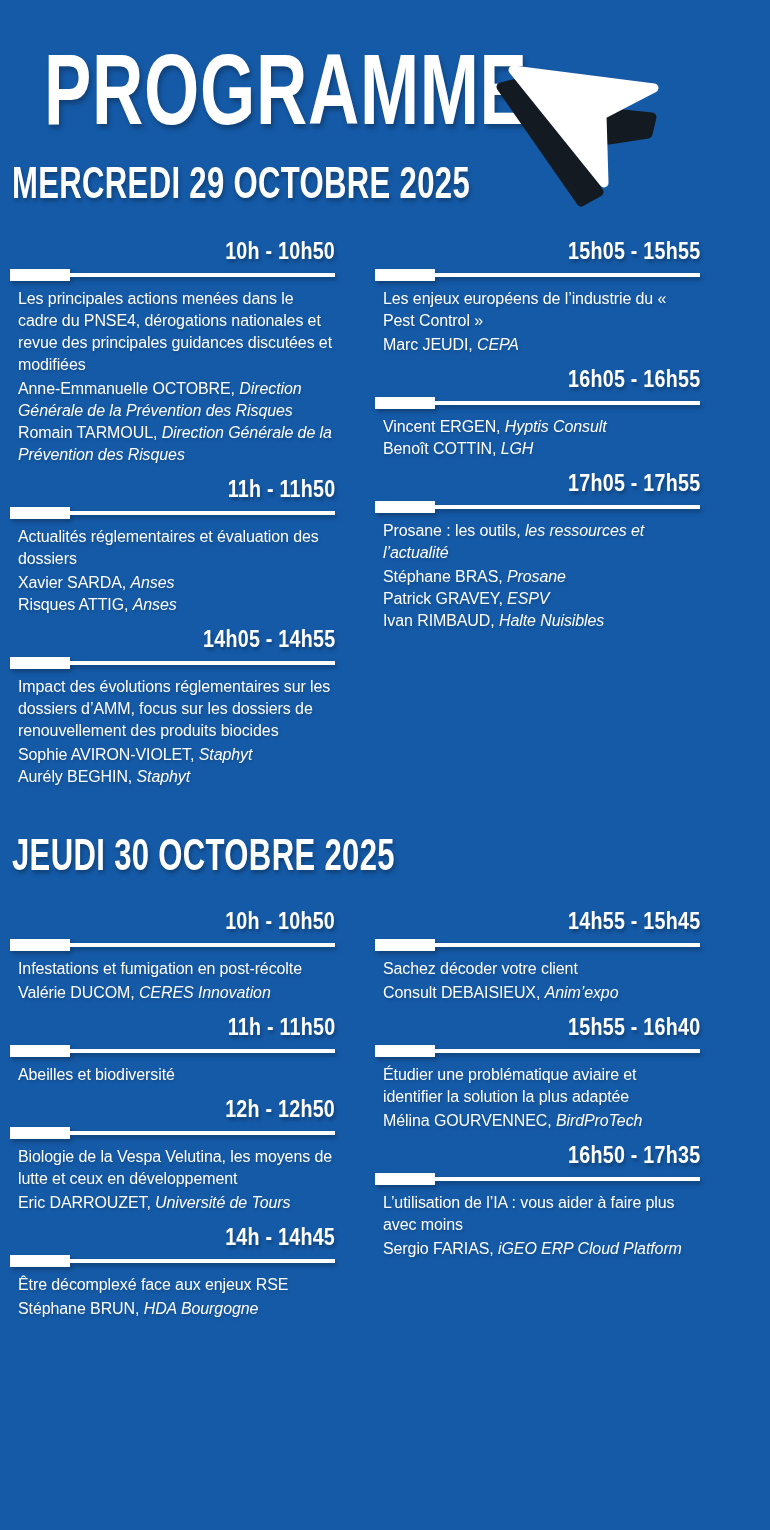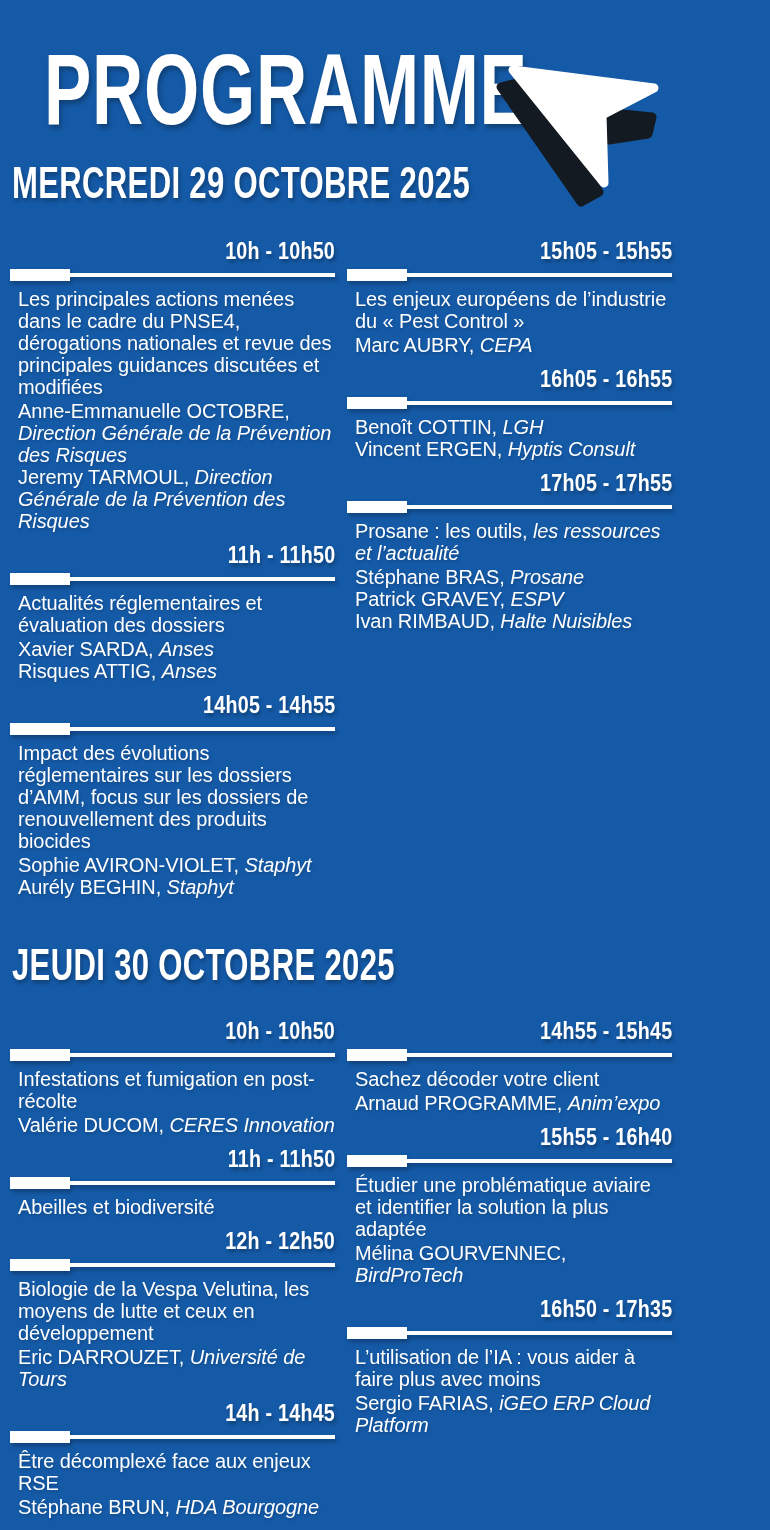--- a/index.html
+++ b/index.html
@@ -17,36 +17,36 @@
   }
   .plane{position:absolute;left:491px;top:56px;width:187px;height:163px;}
   .day-title{margin:14px 0 0;padding-left:12px;line-height:50px;height:50px;font-weight:700;}
   .day-title.second{margin-top:32px;}
   .day-title .tx{
     display:inline-block;font-size:45px;letter-spacing:.5px;
     transform:scaleX(.69);transform-origin:0 50%;white-space:nowrap;
     text-shadow:2px 3px 5px rgba(0,0,0,.3);
   }
   
-  .day-body{display:flex;gap:12px;margin:30px 0 0 10px;}
+  .day-body{display:flex;gap:40px;margin:30px 0 0 10px;}
   .day-body.second{margin-top:28px;}
   .col{width:325px;flex:none;}
   .session{margin-bottom:10px;}
   .time{text-align:right;line-height:26px;margin-bottom:2px;}
   .time .tx{
     display:inline-block;font-size:24px;font-weight:700;letter-spacing:.3px;
     transform:scaleX(.82);transform-origin:100% 50%;white-space:nowrap;
     text-shadow:2px 3px 4px rgba(0,0,0,.3);
   }
   .divider{position:relative;height:12px;margin:0 0 7px;
     filter:drop-shadow(2px 3px 2px rgba(0,0,0,.28));}
   .divider .tick{position:absolute;left:0;top:0;width:60px;height:12px;background:#fff;}
   .divider .line{position:absolute;left:58px;right:0;top:4px;height:4px;background:#fff;}
   .s-title,.speaker{
-    padding-left:8px;font-size:20px;line-height:22px;letter-spacing:-.1px;
+    padding-left:8px;font-size:16px;line-height:22px;letter-spacing:-.1px;
     text-shadow:1px 2px 3px rgba(0,0,0,.18);
   }
   .s-title{margin-bottom:2px;}
   .it{font-style:italic;}
 </style>
 </head>
 <body>
 
 <h1 class="programme"><span class="tx">PROGRAMME</span></h1>
 
@@ -66,21 +66,21 @@
 
     <section class="session">
       <div class="time"><span class="tx">10h - 10h50</span></div>
       <div class="divider">
           <span class="tick"></span>
           <span class="line"></span>
         </div>
       <div class="s-title"><span>Les principales actions menées dans le cadre du PNSE4, dérogations nationales et revue des principales guidances discutées et modifiées</span> <span class="it"></span></div>
       <div class="speakers">
         <div class="speaker"><span>Anne-Emmanuelle OCTOBRE,</span> <span class="it">Direction Générale de la Prévention des Risques</span></div>
-        <div class="speaker"><span>Jeremy TARMOUL,</span> <span class="it">Direction Générale de la Prévention des Risques</span></div>
+        <div class="speaker"><span>Romain TARMOUL,</span> <span class="it">Direction Générale de la Prévention des Risques</span></div>
       </div>
     </section>
 
     <section class="session">
       <div class="time"><span class="tx">11h - 11h50</span></div>
       <div class="divider">
           <span class="tick"></span>
           <span class="line"></span>
         </div>
       <div class="s-title"><span>Actualités réglementaires et évaluation des dossiers</span></div>
@@ -107,33 +107,33 @@
   <div class="col">
 
     <section class="session">
       <div class="time"><span class="tx">15h05 - 15h55</span></div>
       <div class="divider">
           <span class="tick"></span>
           <span class="line"></span>
         </div>
       <div class="s-title"><span>Les enjeux européens de l’industrie du « Pest Control »</span></div>
       <div class="speakers">
-        <div class="speaker"><span>Marc AUBRY,</span> <span class="it">CEPA</span></div>
+        <div class="speaker"><span>Marc JEUDI,</span> <span class="it">CEPA</span></div>
       </div>
     </section>
 
     <section class="session">
       <div class="time"><span class="tx">16h05 - 16h55</span></div>
       <div class="divider">
           <span class="tick"></span>
           <span class="line"></span>
         </div>
       <div class="speakers">
+        <div class="speaker"><span>Vincent ERGEN,</span> <span class="it">Hyptis Consult</span></div>
         <div class="speaker"><span>Benoît COTTIN,</span> <span class="it">LGH</span></div>
-        <div class="speaker"><span>Vincent ERGEN,</span> <span class="it">Hyptis Consult</span></div>
       </div>
     </section>
 
     <section class="session">
       <div class="time"><span class="tx">17h05 - 17h55</span></div>
       <div class="divider">
           <span class="tick"></span>
           <span class="line"></span>
         </div>
       <div class="s-title"><span>Prosane : les outils,</span> <span class="it">les ressources et l’actualité</span></div>
@@ -201,21 +201,21 @@
   <div class="col">
 
     <section class="session">
       <div class="time"><span class="tx">14h55 - 15h45</span></div>
       <div class="divider">
           <span class="tick"></span>
           <span class="line"></span>
         </div>
       <div class="s-title"><span>Sachez décoder votre client</span></div>
       <div class="speakers">
-        <div class="speaker"><span>Arnaud PROGRAMME,</span> <span class="it">Anim’expo</span></div>
+        <div class="speaker"><span>Consult DEBAISIEUX,</span> <span class="it">Anim’expo</span></div>
       </div>
     </section>
 
     <section class="session">
       <div class="time"><span class="tx">15h55 - 16h40</span></div>
       <div class="divider">
           <span class="tick"></span>
           <span class="line"></span>
         </div>
       <div class="s-title"><span>Étudier une problématique aviaire et identifier la solution la plus adaptée</span></div>

